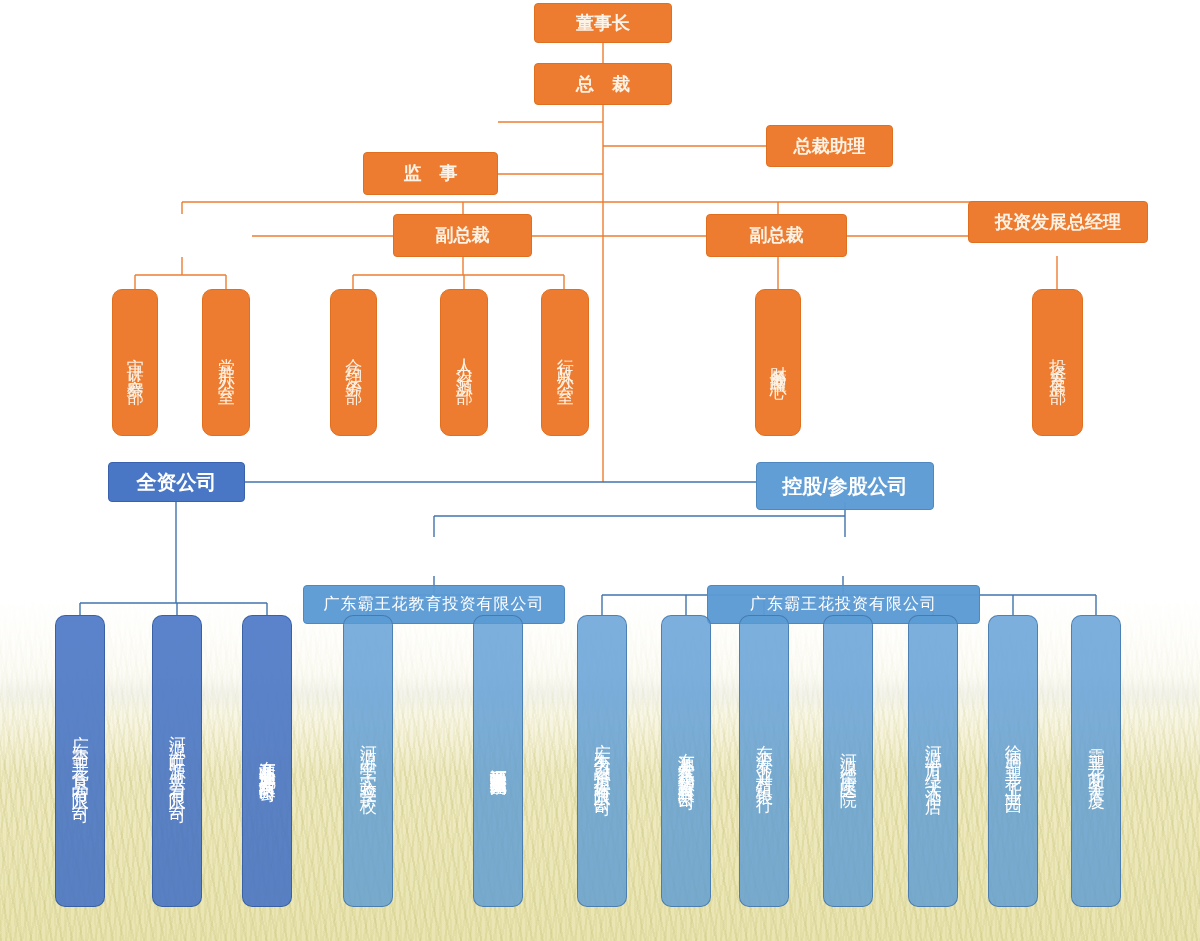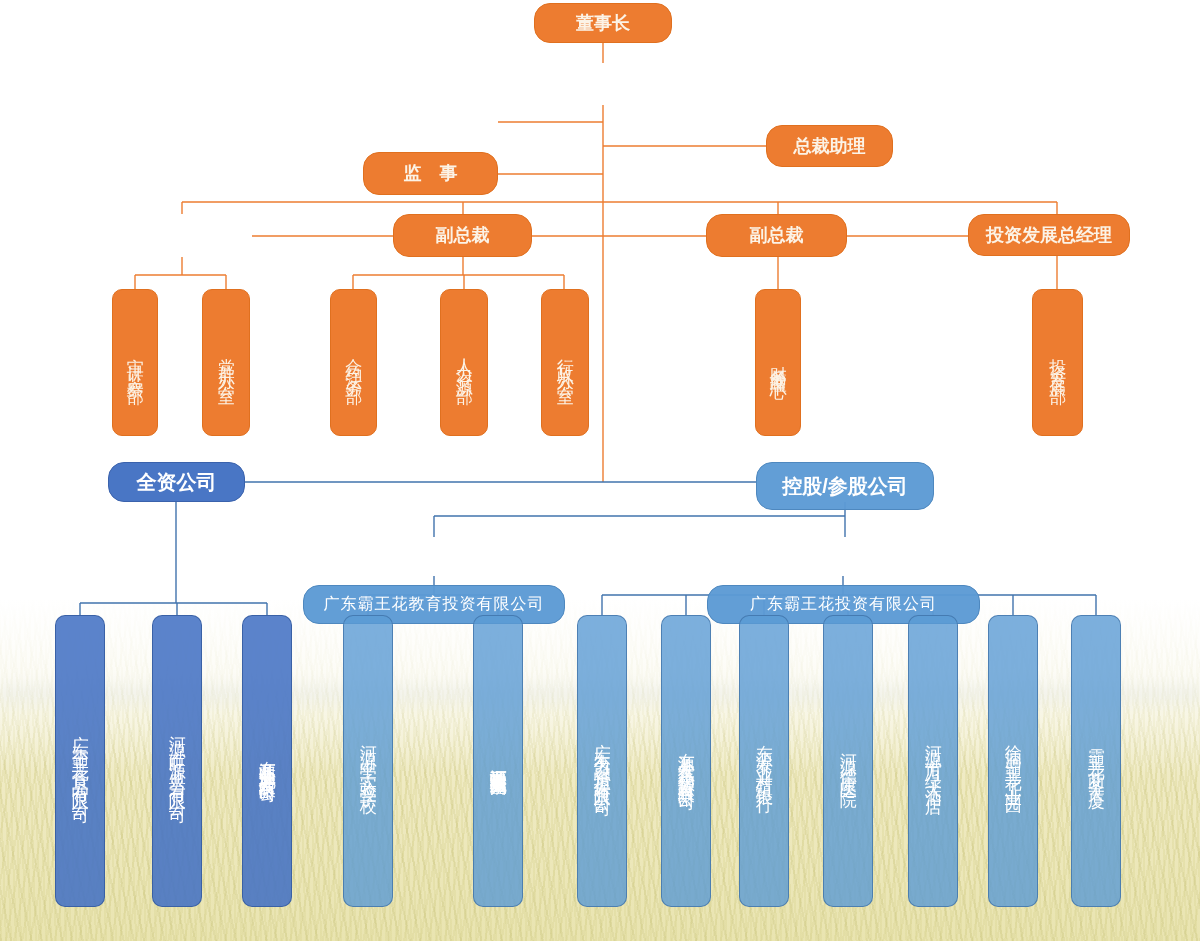--- a/index.html
+++ b/index.html
@@ -17,21 +17,21 @@
   .bg-hills{position:absolute;left:0;right:0;top:672px;height:40px;z-index:0;filter:blur(3px);
     background:linear-gradient(180deg,rgba(255,255,255,0) 0%,rgba(150,165,175,0.22) 50%,rgba(255,255,255,0) 100%);}
   .bg-haze{position:absolute;left:0;right:0;top:598px;height:175px;z-index:0;
     background:linear-gradient(180deg,rgba(255,255,255,1) 0%,rgba(255,255,255,0.75) 45%,rgba(255,255,255,0) 100%);}
 
   
   .wires{position:absolute;left:0;top:0;z-index:1;}
 
   
   .node{position:absolute;box-sizing:border-box;display:flex;align-items:center;justify-content:center;
-        text-align:center;border-radius:16px;z-index:2;line-height:1.15;}
+        text-align:center;border-radius:4px;z-index:2;line-height:1.15;}
   .obox{background:#ED7C30;border:1px solid #E0701F;color:#FCF3E6;font-weight:700;font-size:18px;}
   .hdr{color:#ffffff;font-weight:700;font-size:20px;}
   .sub{color:#ffffff;font-weight:400;font-size:16px;letter-spacing:1px;margin-top:48px;}
   .dk{background:rgba(66,112,195,0.96);border:1px solid #3A62AC;}
   .lt{background:rgba(92,154,212,0.96);border:1px solid #4E88BF;}
   .vbox{writing-mode:vertical-rl;text-orientation:upright;padding:12px 0;border-radius:10px;
         font-weight:400;font-size:17px;}
   .obox.vbox{color:#FCF3E6;}
   .vdk{background:rgba(68,114,196,0.88);border:1px solid rgba(53,92,160,0.85);color:#ffffff;}
   .vlt{background:rgba(91,155,213,0.80);border:1px solid rgba(62,112,165,0.75);color:#ffffff;}
@@ -90,26 +90,27 @@
       <line x1="686" y1="595" x2="686" y2="615"></line>
       <line x1="764" y1="595" x2="764" y2="615"></line>
       <line x1="848" y1="595" x2="848" y2="615"></line>
       <line x1="933" y1="595" x2="933" y2="615"></line>
       <line x1="1013" y1="595" x2="1013" y2="615"></line>
       <line x1="1096" y1="595" x2="1096" y2="615"></line>
     </g>
   </svg>
 
   <div class="node obox" style="left:534px;top:3px;width:138px;height:40px">董事长</div>
+  <div class="node obox" style="left:534px;top:63px;width:138px;height:42px">总　裁</div>
   <div class="node obox" style="left:363px;top:152px;width:135px;height:43px">监　事</div>
   <div class="node obox" style="left:766px;top:125px;width:127px;height:42px">总裁助理</div>
 
   <div class="node obox" style="left:393px;top:214px;width:139px;height:43px">副总裁</div>
   <div class="node obox" style="left:706px;top:214px;width:141px;height:43px">副总裁</div>
-  <div class="node obox" style="left:968px;top:214px;width:162px;height:42px">投资发展总经理</div>
+  <div class="node obox" style="left:968px;top:201px;width:180px;height:42px">投资发展总经理</div>
 
   <div class="node obox vbox" style="left: 112px; top: 289px; width: 46px; height: 147px; letter-spacing: 7.2px;">审计监察部</div>
   <div class="node obox vbox" style="left: 202px; top: 289px; width: 48px; height: 147px; letter-spacing: 7.2px;">党群办公室</div>
   <div class="node obox vbox" style="left: 330px; top: 289px; width: 47px; height: 147px; letter-spacing: 7.2px;">合约法务部</div>
   <div class="node obox vbox" style="left: 440px; top: 289px; width: 48px; height: 147px; letter-spacing: 7.2px;">人力资源部</div>
   <div class="node obox vbox" style="left: 541px; top: 289px; width: 48px; height: 147px; letter-spacing: 7.2px;">行政办公室</div>
   <div class="node obox vbox" style="left: 755px; top: 289px; width: 46px; height: 147px; letter-spacing: 3.17px;">财务管理中心</div>
   <div class="node obox vbox" style="left: 1032px; top: 289px; width: 51px; height: 147px; letter-spacing: 7.2px;">投资发展部</div>
 
   <div class="node hdr dk" style="left:108px;top:462px;width:137px;height:40px">全资公司</div>

